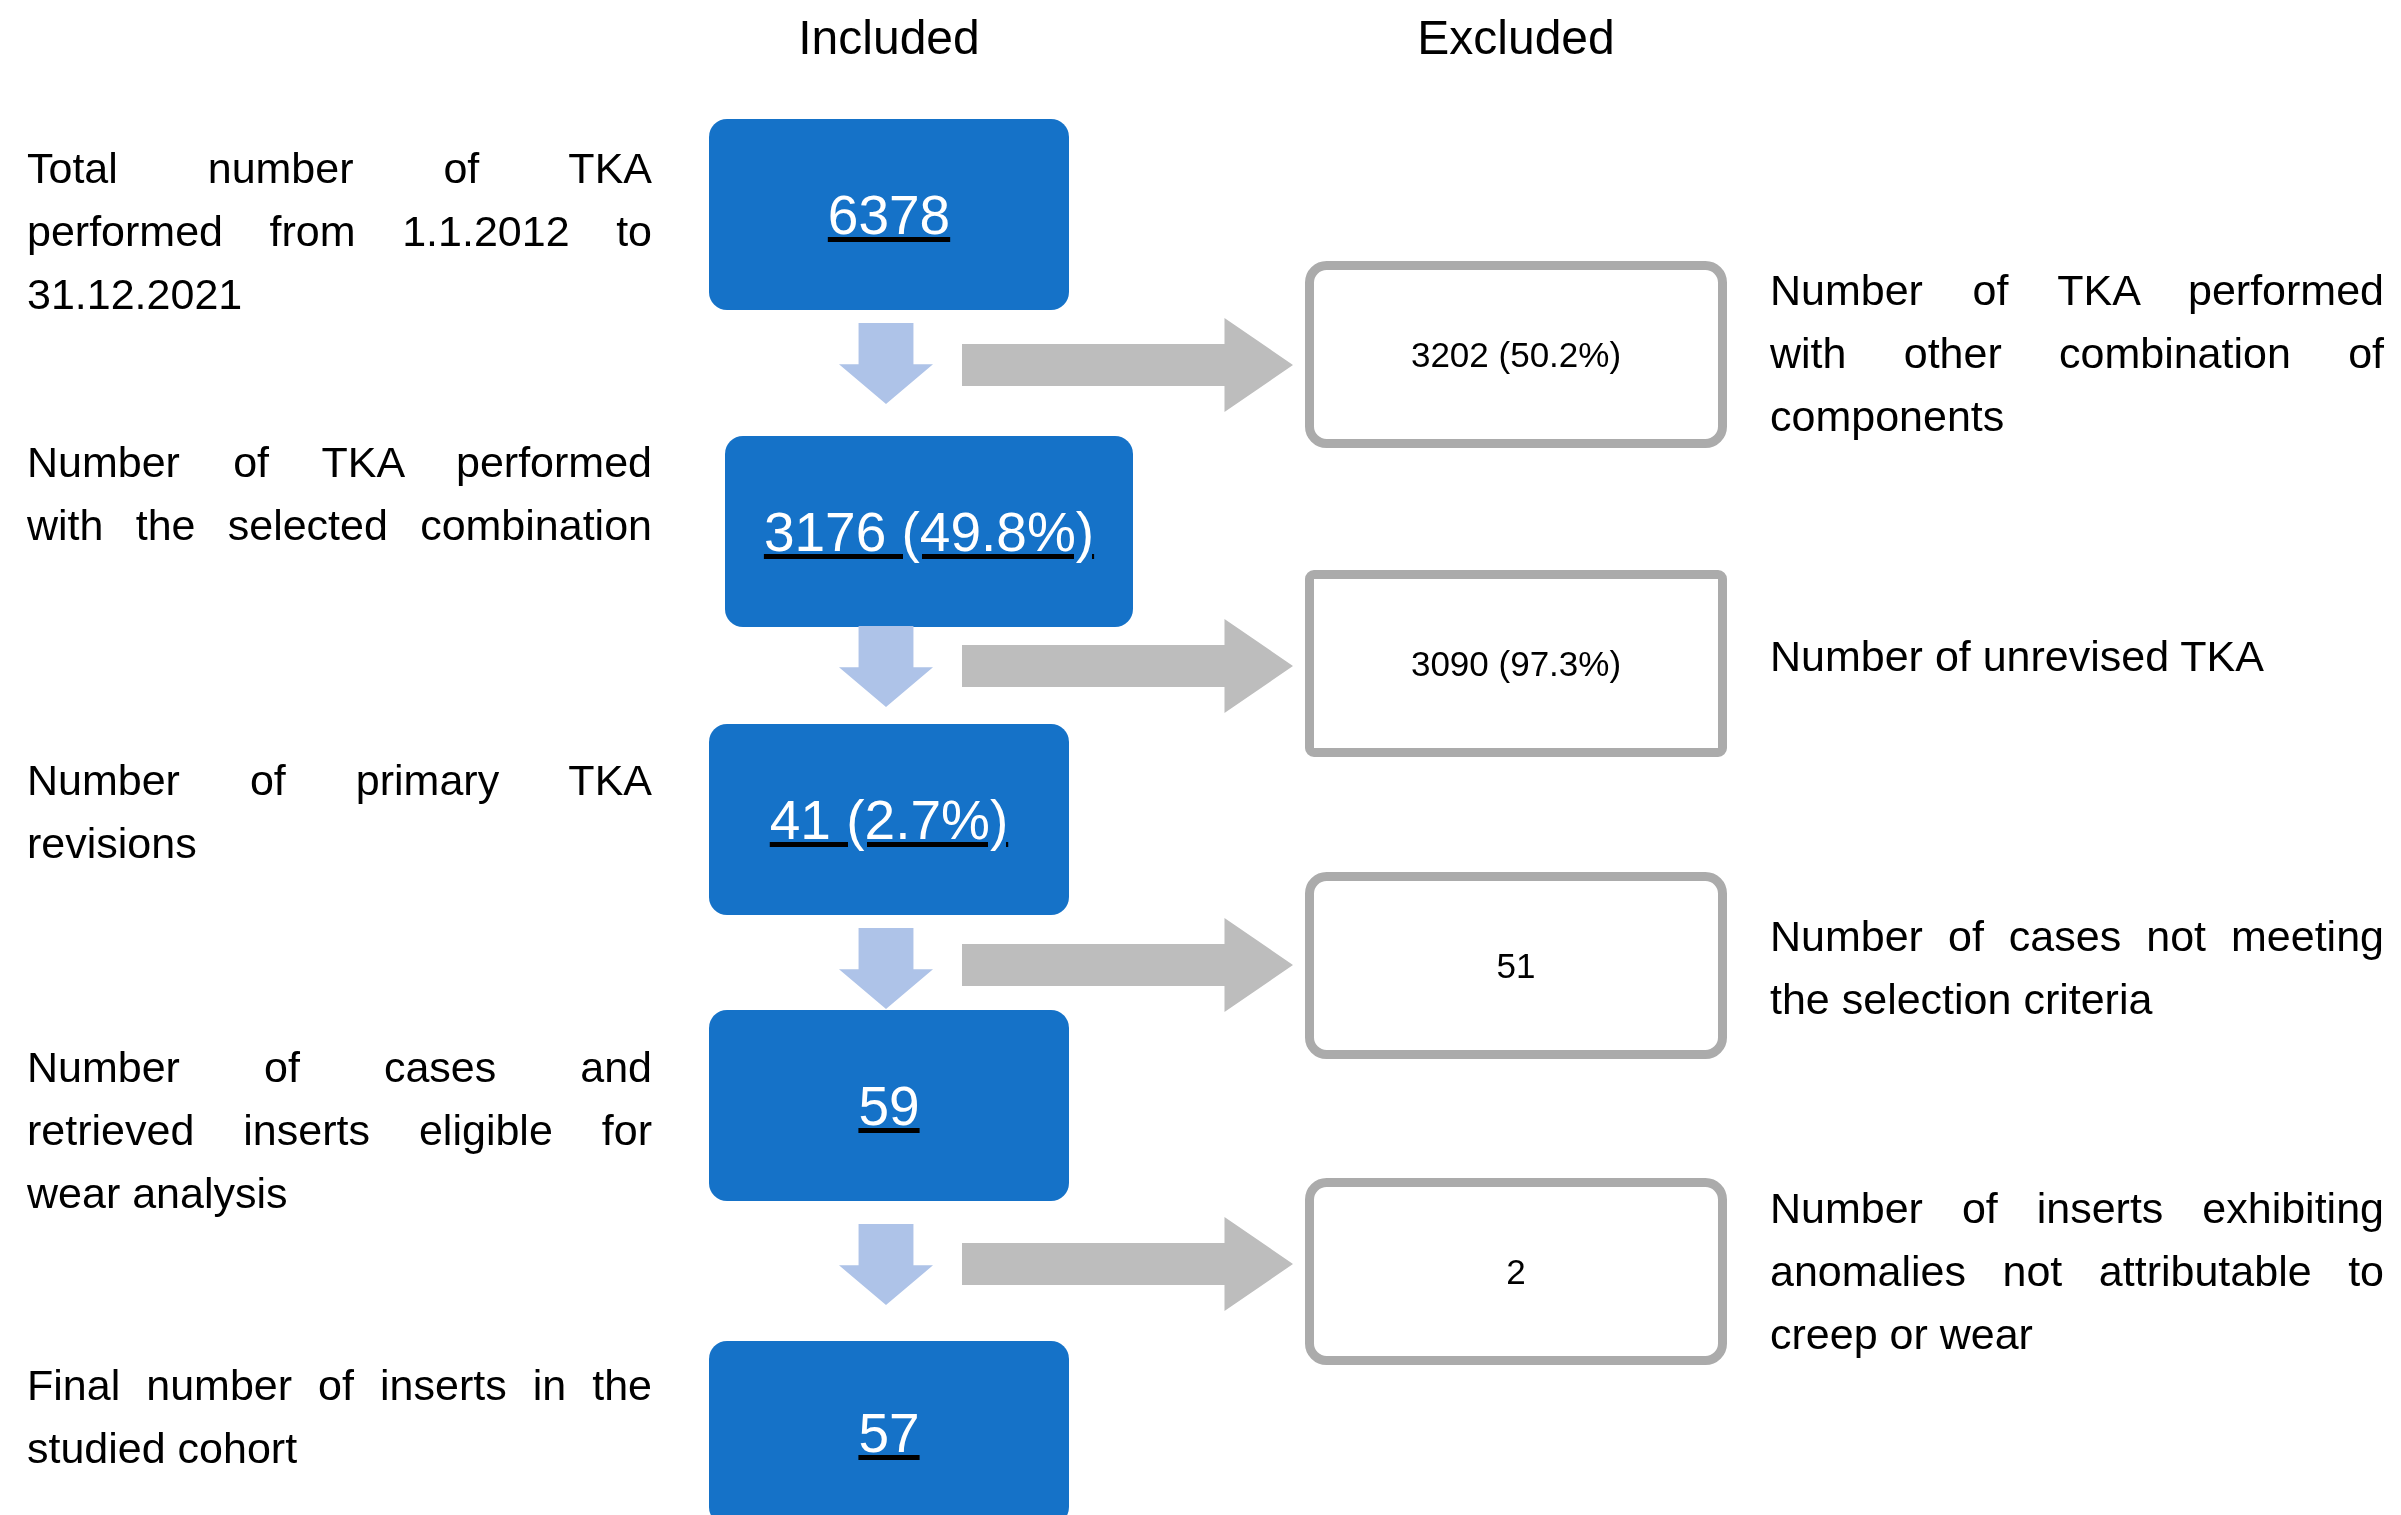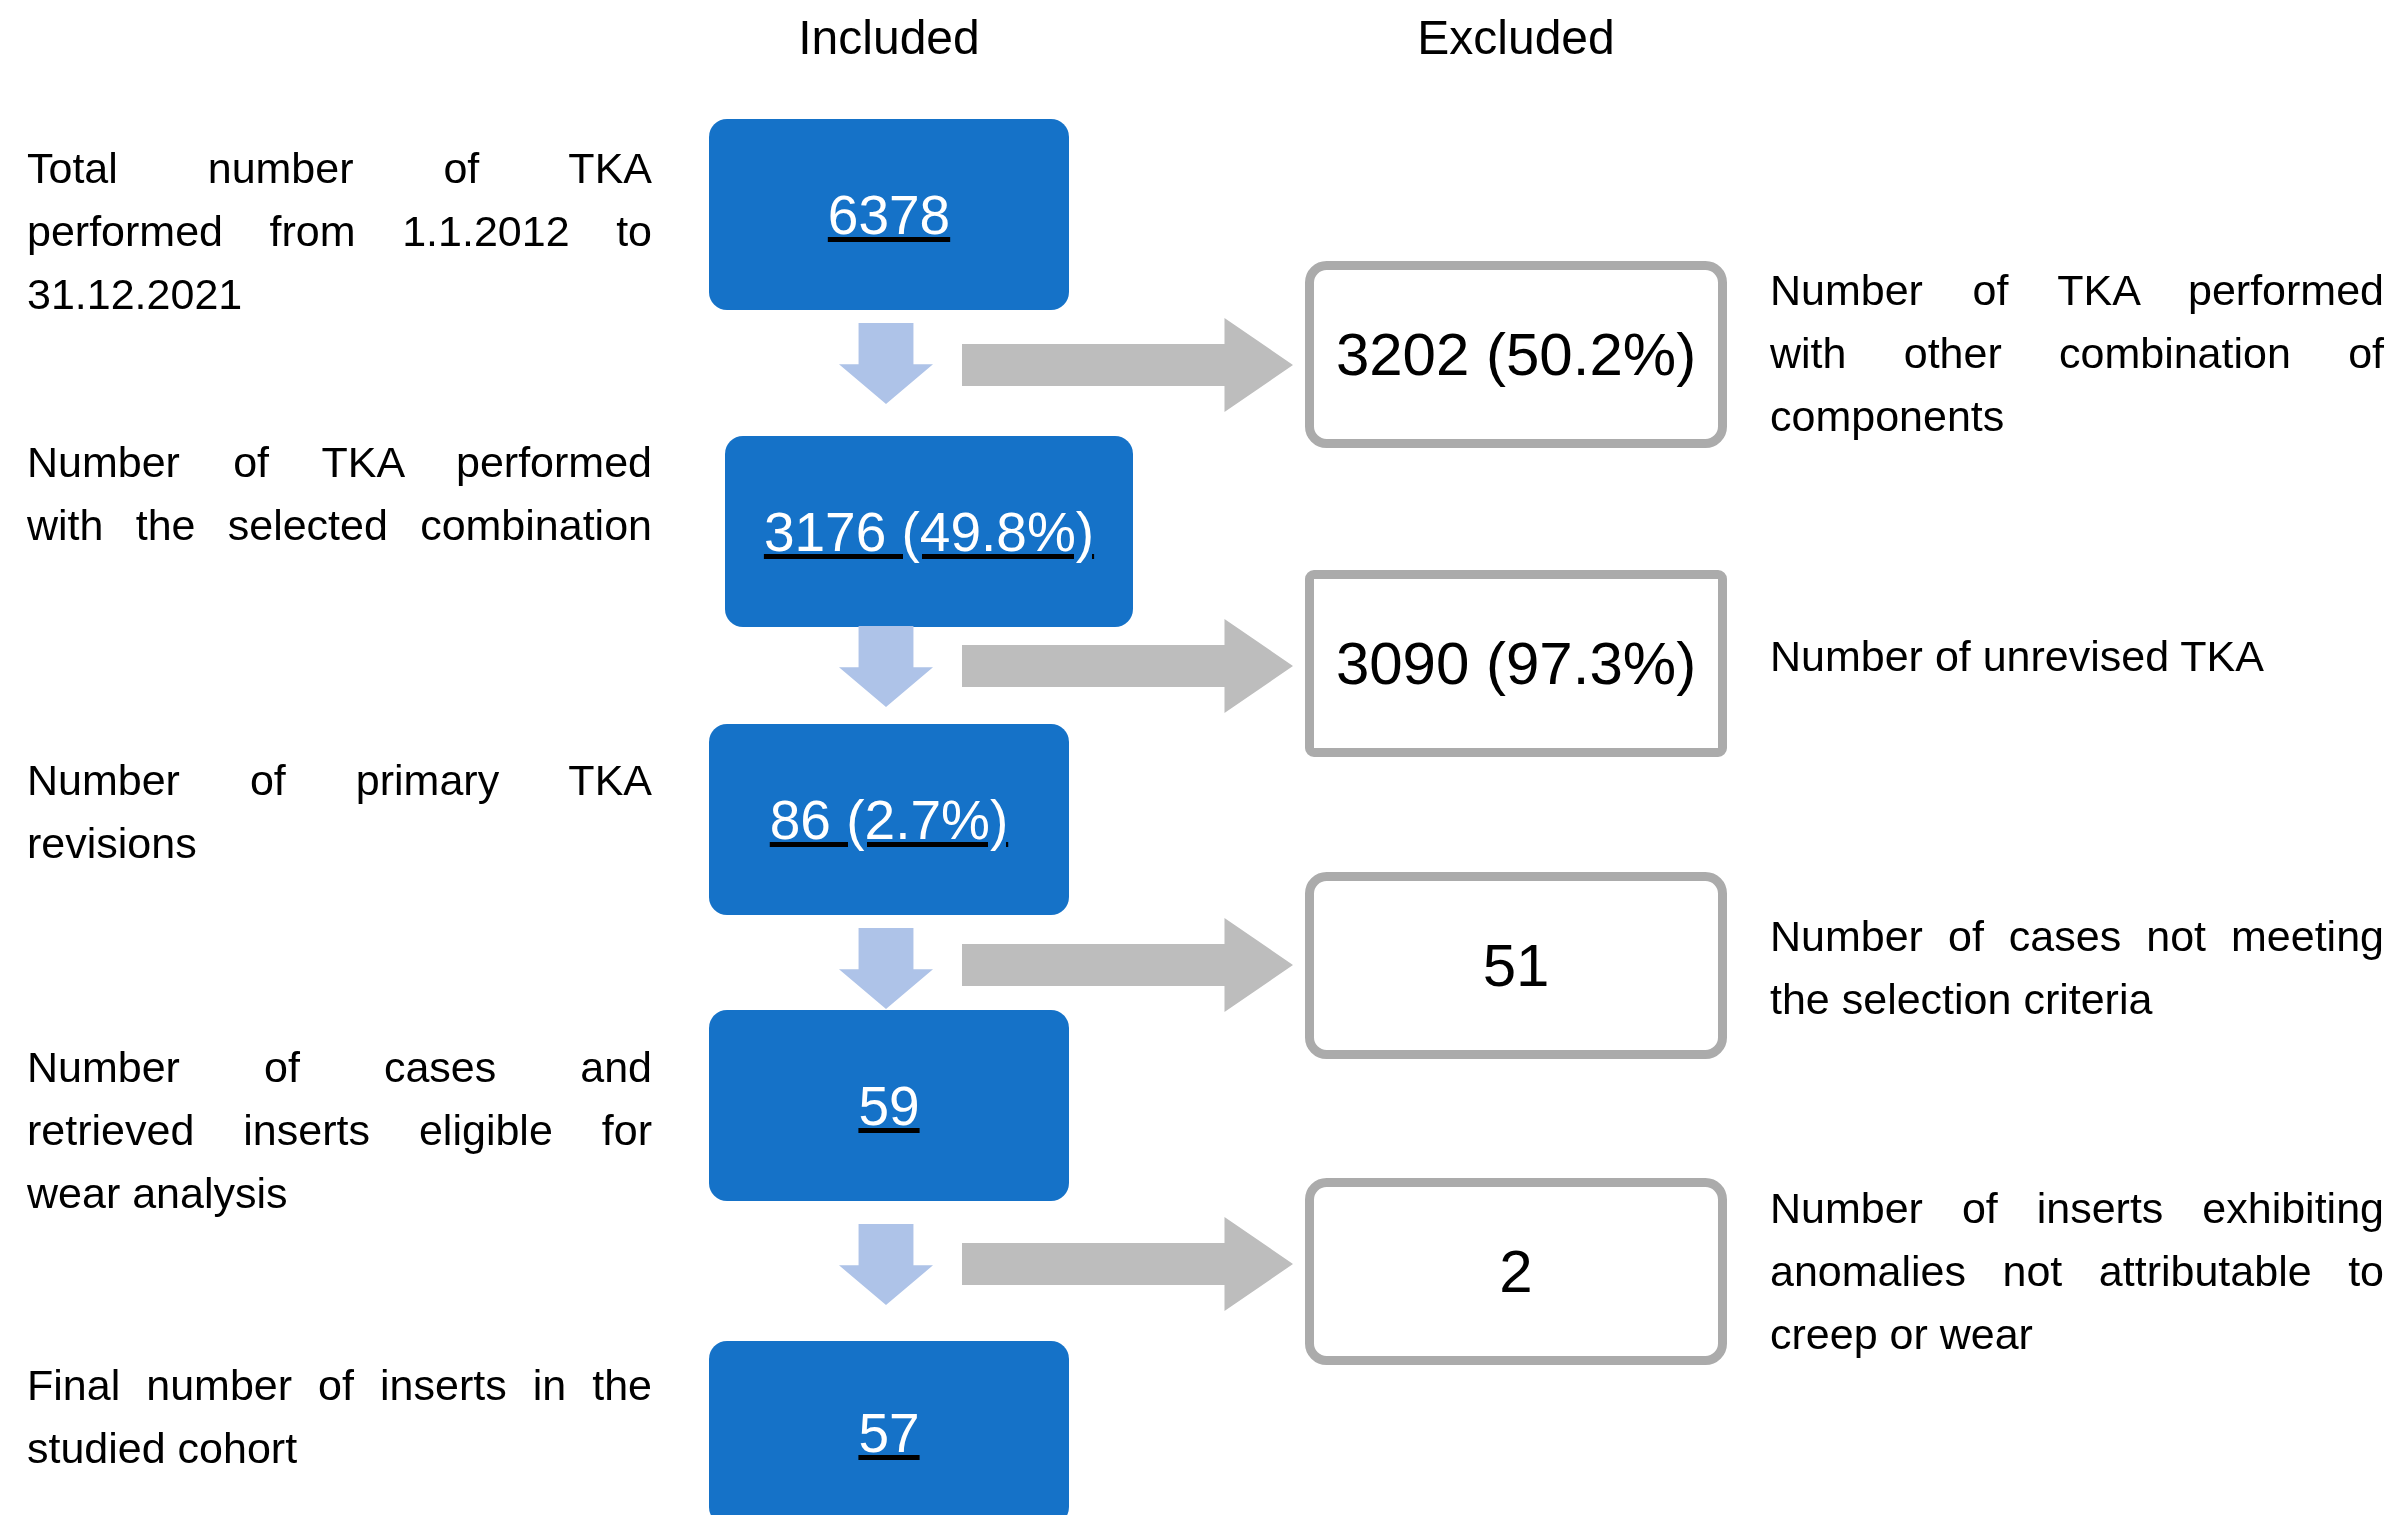--- a/index.html
+++ b/index.html
@@ -6,21 +6,21 @@
   body{width:2401px;height:1515px;position:relative;overflow:hidden;
        font-family:"Liberation Sans",sans-serif;color:var(--text,#000);}
   .abs{position:absolute;}
   .hdr{font-size:48px;text-align:center;color:var(--text,#000);}
   .bluebox{background:var(--included_box,#1572C8);border-radius:18px;
            display:flex;align-items:center;justify-content:center;text-decoration:underline;}
   .bluebox .val{color:var(--box_text,#fff);font-size:55px;}
   .exbox{background:#ffffff;border:9.4px solid var(--excluded_border,#ABABAB);
          border-radius:21.6px;box-sizing:border-box;
          display:flex;align-items:center;justify-content:center;}
-  .exbox .val{color:var(--text,#000);font-size:60px;}
+  .exbox .val{color:var(--text,#000);font-size:35px;}
   .darrow{background:var(--down_arrow,#AEC3E8);
           clip-path:polygon(20.8% 0,79.2% 0,79.2% 51%,100% 51%,50% 100%,0 51%,20.8% 51%);}
   .garrow{background:var(--flow_arrow,#BDBDBD);
           clip-path:polygon(0 27.7%,79.3% 27.7%,79.3% 0,100% 50%,79.3% 100%,79.3% 72.3%,0 72.3%);}
   .tblock{font-size:43px;color:var(--text,#000);}
   .ln{height:63px;line-height:63px;white-space:nowrap;text-align:left;}
   .ln.j{text-align:justify;text-align-last:justify;white-space:normal;}
 </style>
 </head>
 <body style="background: rgb(255, 255, 255);">
@@ -28,21 +28,21 @@
 <div class="abs hdr" style="left:709px;top:10px;width:360px;">Included</div>
 <div class="abs hdr" style="left:1305px;top:10px;width:422px;">Excluded</div>
 
 <div class="abs bluebox" style="left:709px;top:119px;width:360px;height:191px;">
   <span class="val">6378</span>
 </div>
 <div class="abs bluebox" style="left:725px;top:421px;width:408px;height:191px;margin-top:15px;">
   <span class="val">3176 (49.8%)</span>
 </div>
 <div class="abs bluebox" style="left:709px;top:724px;width:360px;height:191px;">
-  <span class="val">86 (2.7%)</span>
+  <span class="val">41 (2.7%)</span>
 </div>
 <div class="abs bluebox" style="left:709px;top:1010px;width:360px;height:191px;">
   <span class="val">59</span>
 </div>
 <div class="abs bluebox" style="left:709px;top:1325px;width:360px;height:184px;margin-top:16px;">
   <span class="val">57</span>
 </div>
 
 <div class="abs darrow" style="left:839px;top:323px;width:94px;height:81px;"></div>
 <div class="abs darrow" style="left:839px;top:626px;width:94px;height:81px;"></div>

